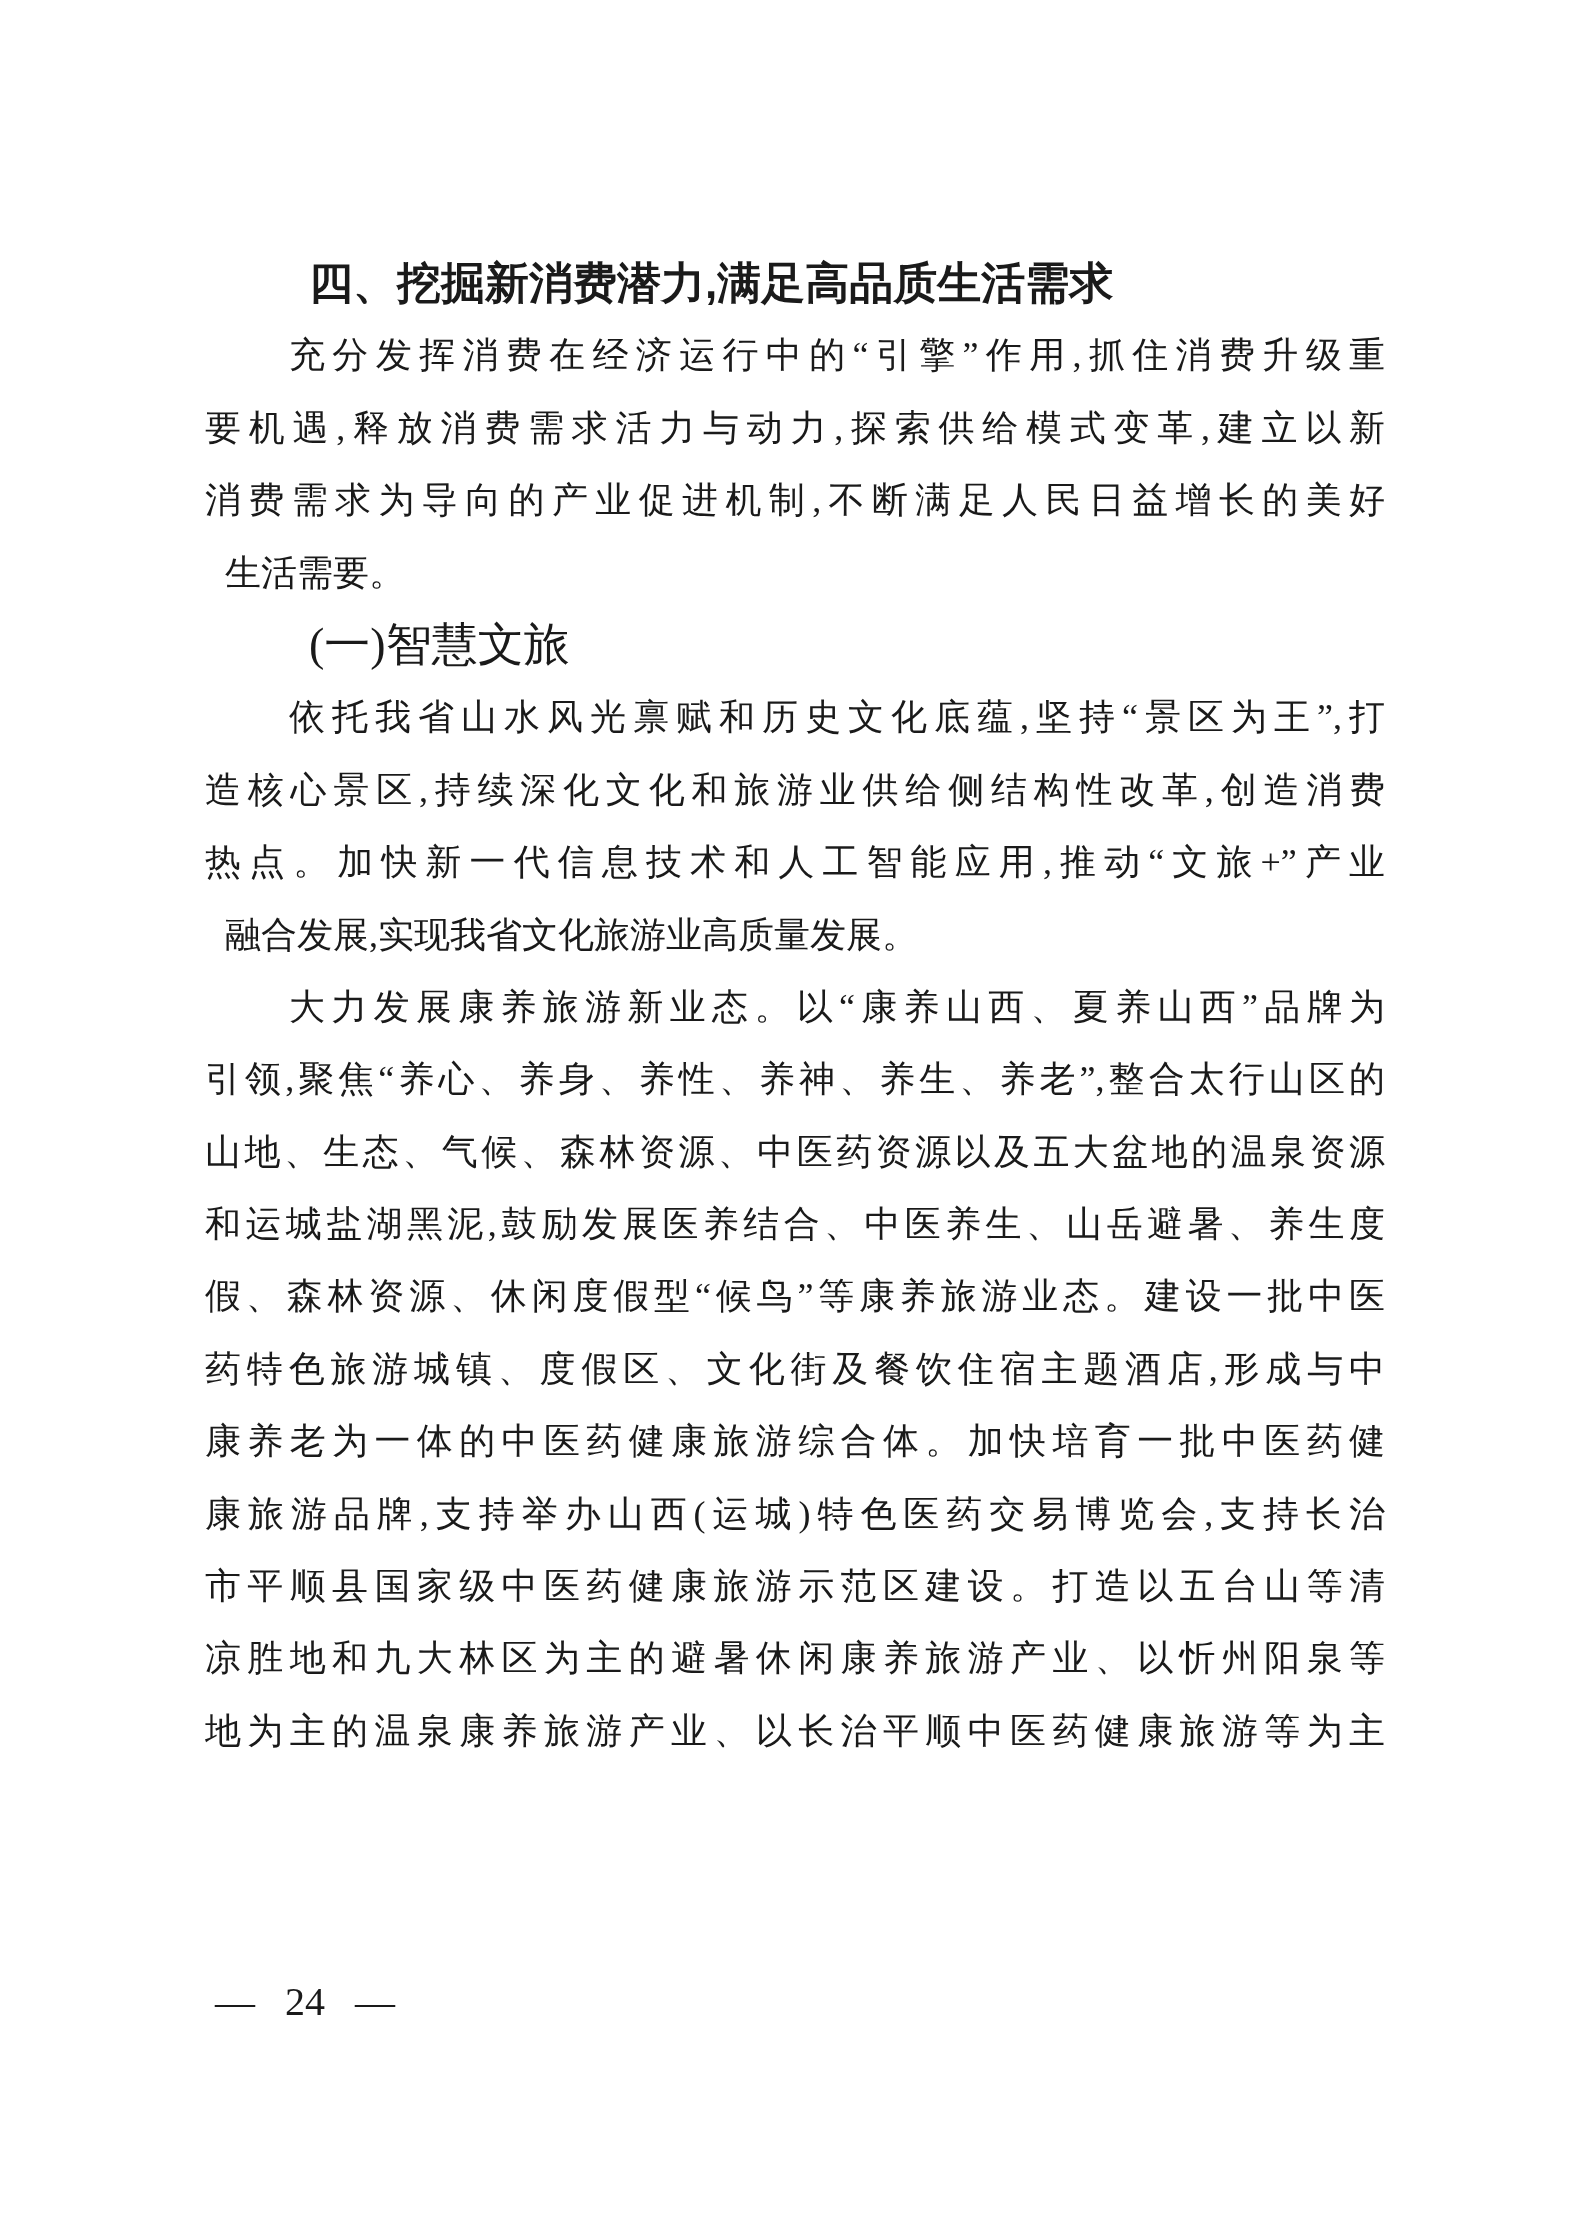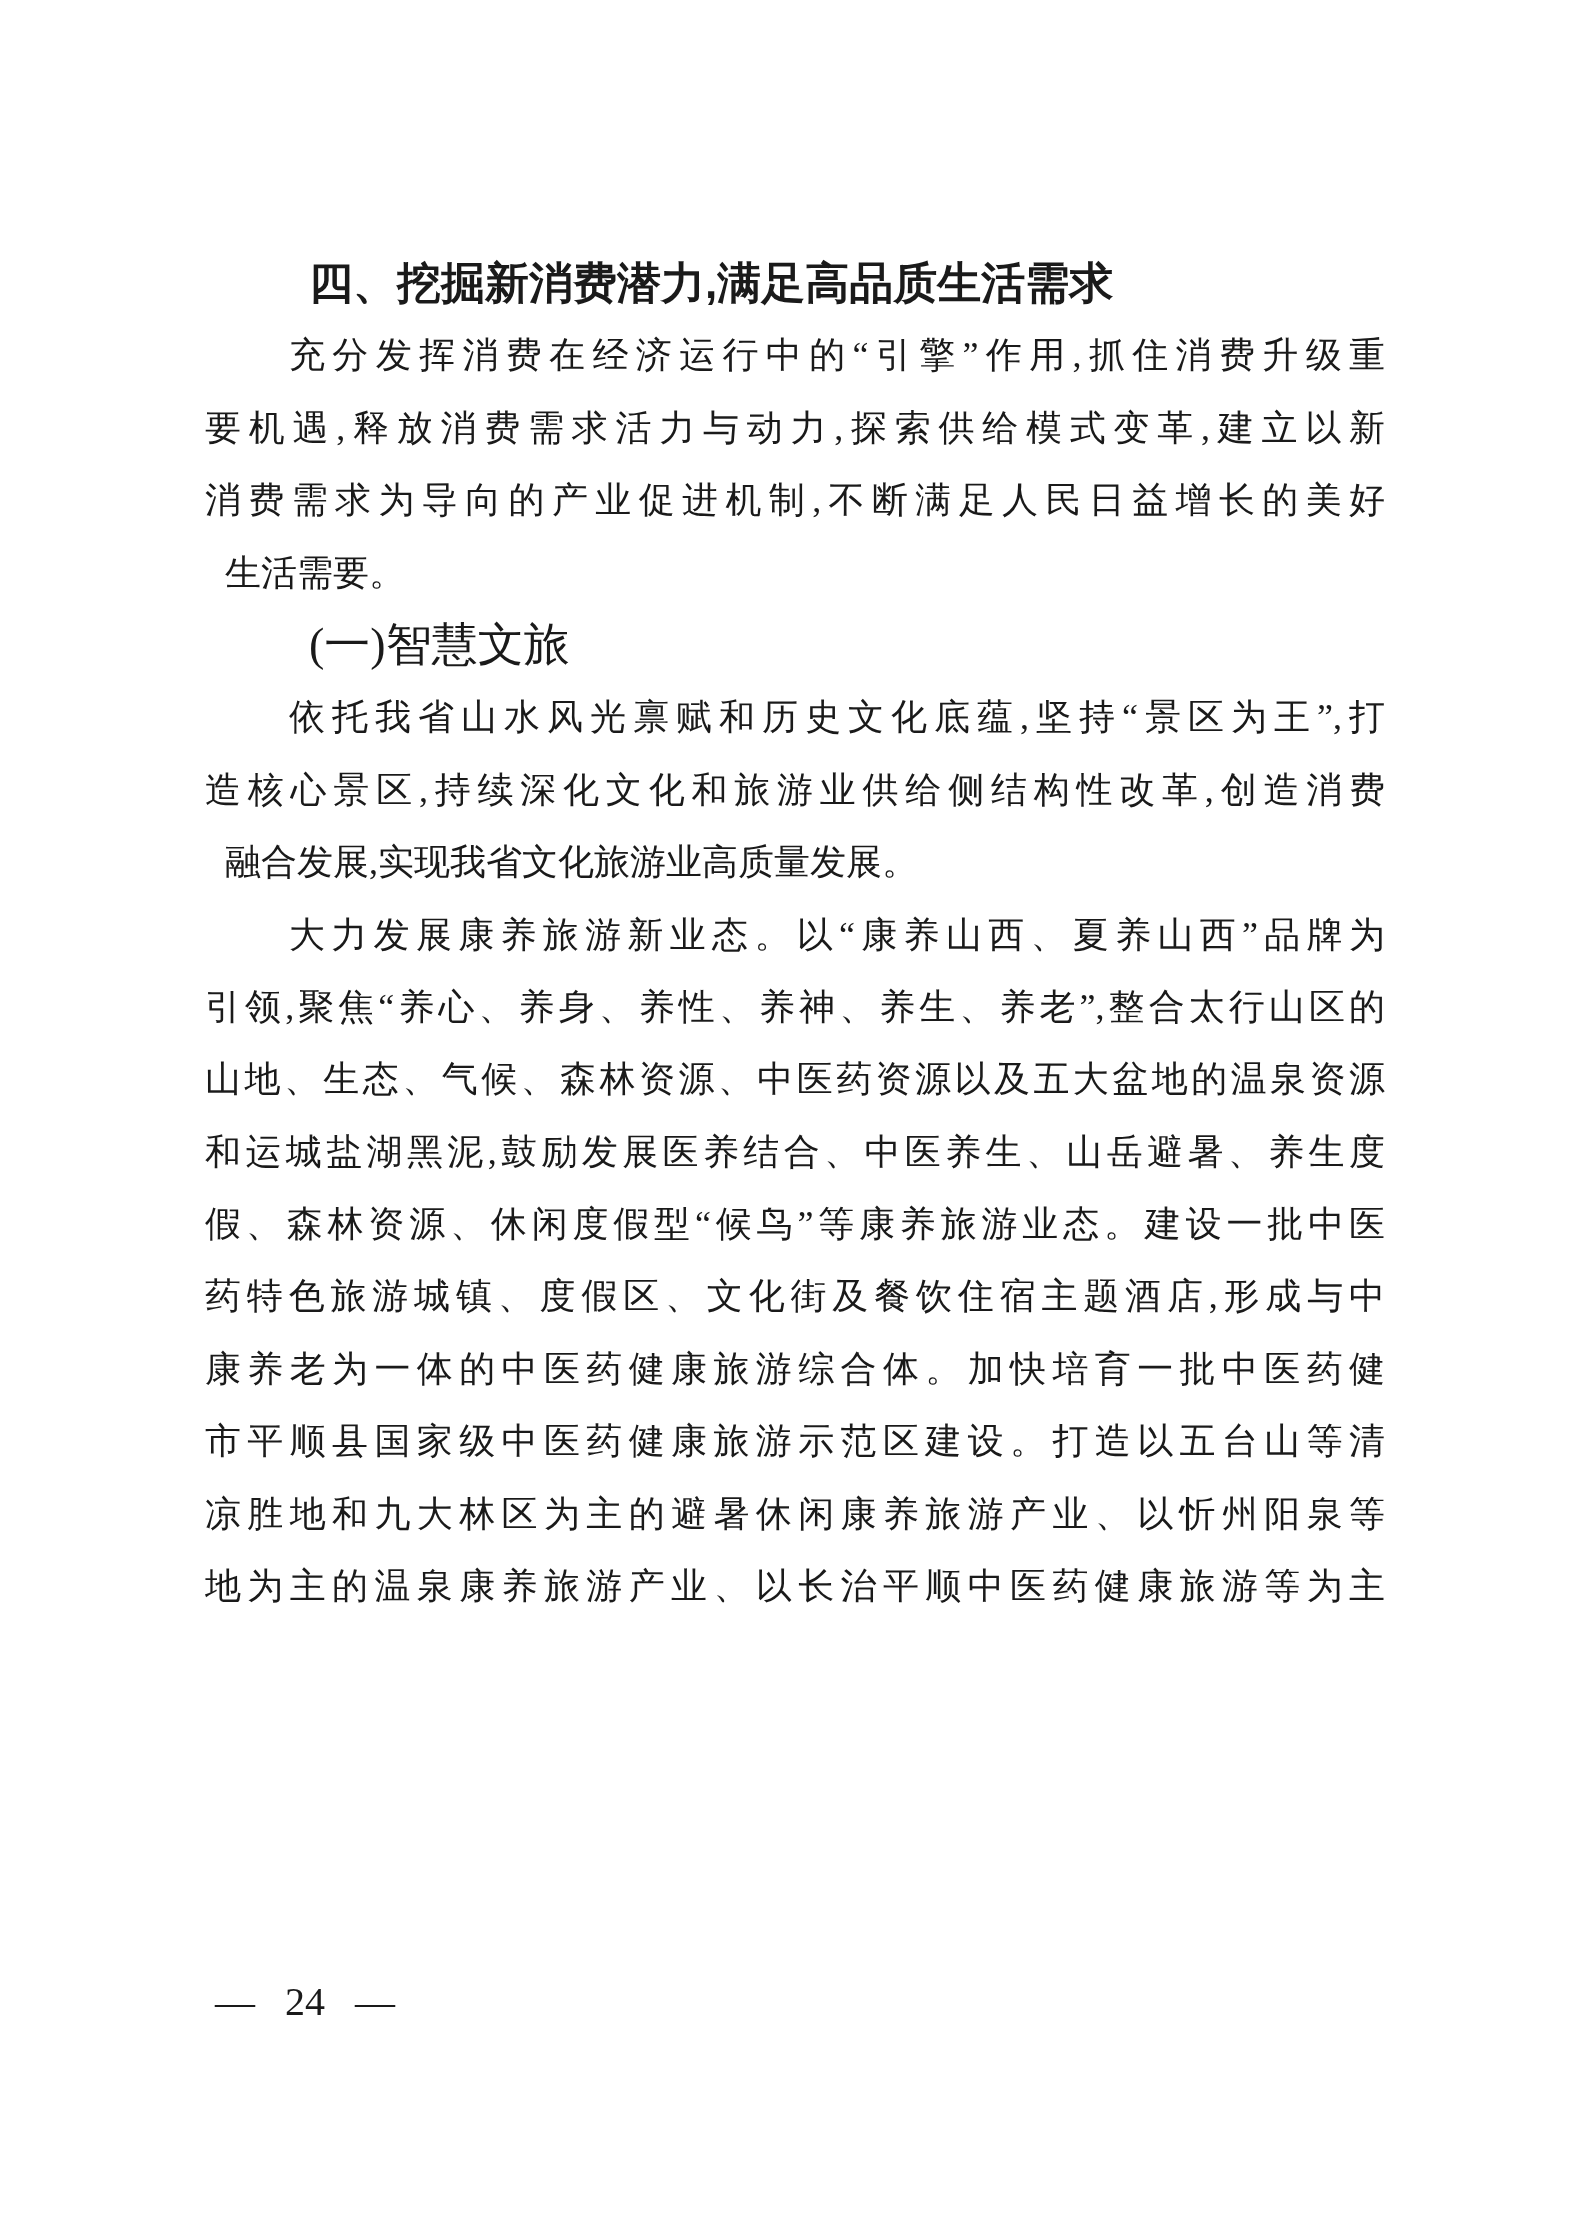--- a/index.html
+++ b/index.html
@@ -59,28 +59,30 @@
 <div class="page">
   <main class="content" id="content">
       <div class="line heading indent last">四、挖掘新消费潜力,满足高品质生活需求</div>
       <div class="line body indent">充分发挥消费在经济运行中的“引擎”作用,抓住消费升级重</div>
       <div class="line body">要机遇,释放消费需求活力与动力,探索供给模式变革,建立以新</div>
       <div class="line body">消费需求为导向的产业促进机制,不断满足人民日益增长的美好</div>
       <div class="line body last">生活需要。</div>
       <div class="line kai indent last">(一)智慧文旅</div>
       <div class="line body indent">依托我省山水风光禀赋和历史文化底蕴,坚持“景区为王”,打</div>
       <div class="line body">造核心景区,持续深化文化和旅游业供给侧结构性改革,创造消费</div>
+      <div class="line body">热点。加快新一代信息技术和人工智能应用,推动“文旅+”产业</div>
       <div class="line body last">融合发展,实现我省文化旅游业高质量发展。</div>
       <div class="line body indent">大力发展康养旅游新业态。以“康养山西、夏养山西”品牌为</div>
       <div class="line body">引领,聚焦“养心、养身、养性、养神、养生、养老”,整合太行山区的</div>
       <div class="line body">山地、生态、气候、森林资源、中医药资源以及五大盆地的温泉资源</div>
       <div class="line body">和运城盐湖黑泥,鼓励发展医养结合、中医养生、山岳避暑、养生度</div>
       <div class="line body">假、森林资源、休闲度假型“候鸟”等康养旅游业态。建设一批中医</div>
       <div class="line body">药特色旅游城镇、度假区、文化街及餐饮住宿主题酒店,形成与中</div>
       <div class="line body">康养老为一体的中医药健康旅游综合体。加快培育一批中医药健</div>
+      <div class="line body">康旅游品牌,支持举办山西(运城)特色医药交易博览会,支持长治</div>
       <div class="line body">市平顺县国家级中医药健康旅游示范区建设。打造以五台山等清</div>
       <div class="line body">凉胜地和九大林区为主的避暑休闲康养旅游产业、以忻州阳泉等</div>
       <div class="line body">地为主的温泉康养旅游产业、以长治平顺中医药健康旅游等为主</div>
     </main>
   <footer class="page-footer">
     <span class="dash">—</span>
     <span class="num">24</span>
     <span class="dash">—</span>
   </footer>
 </div>

